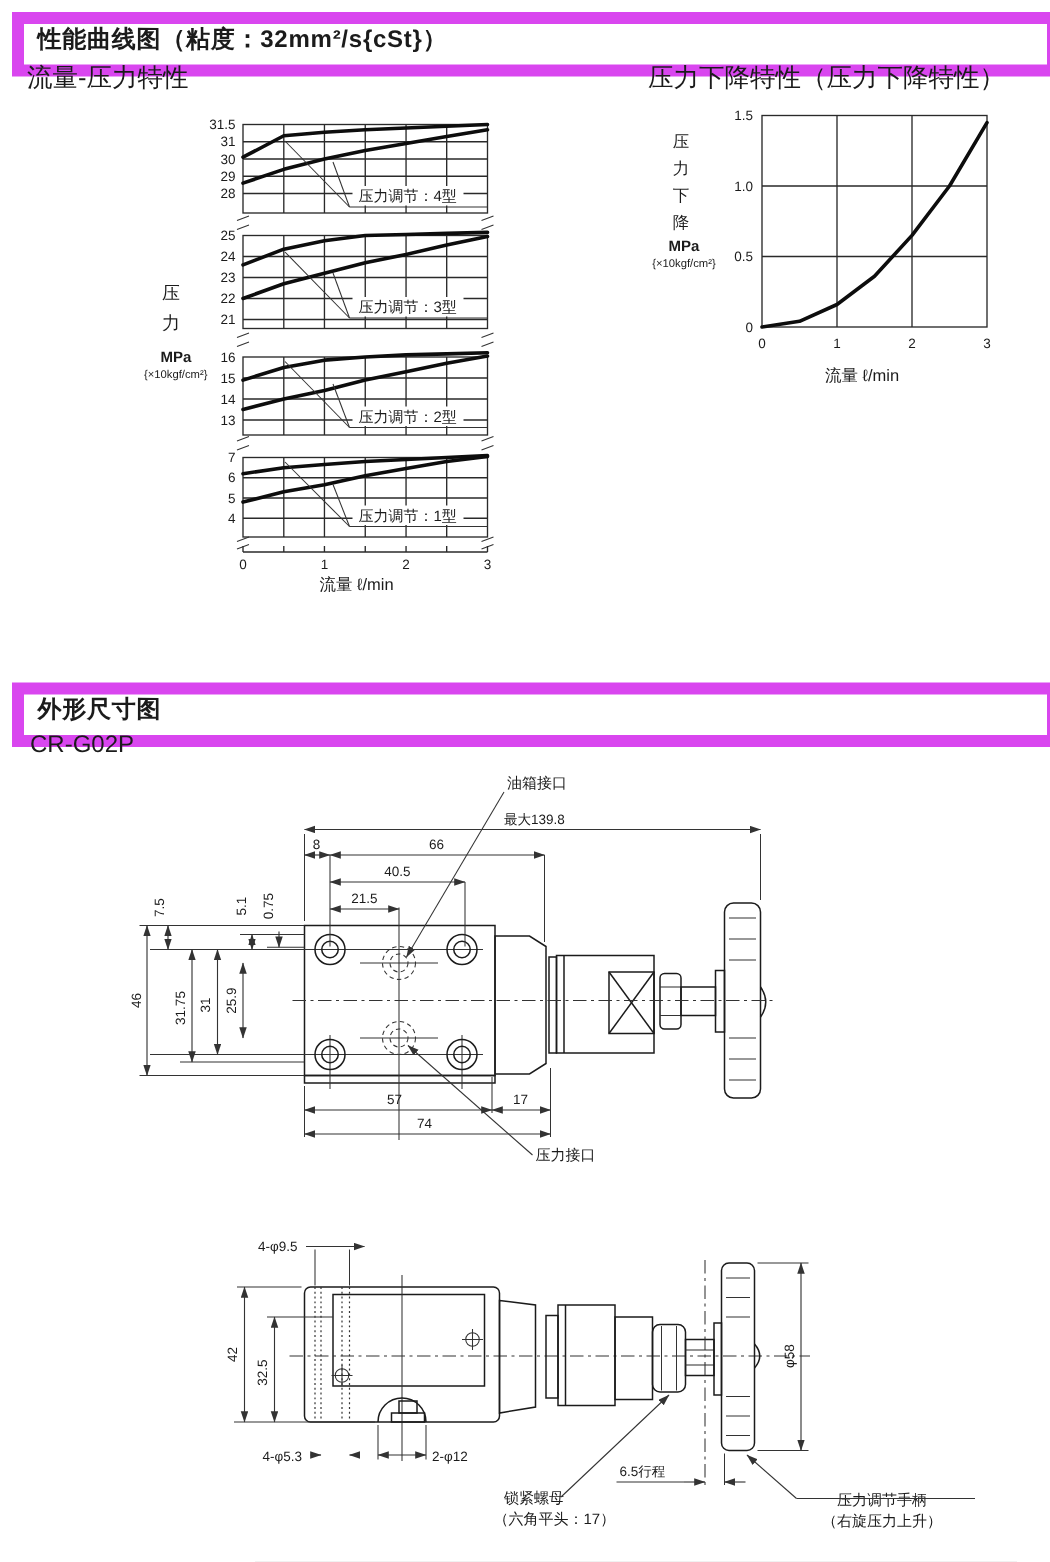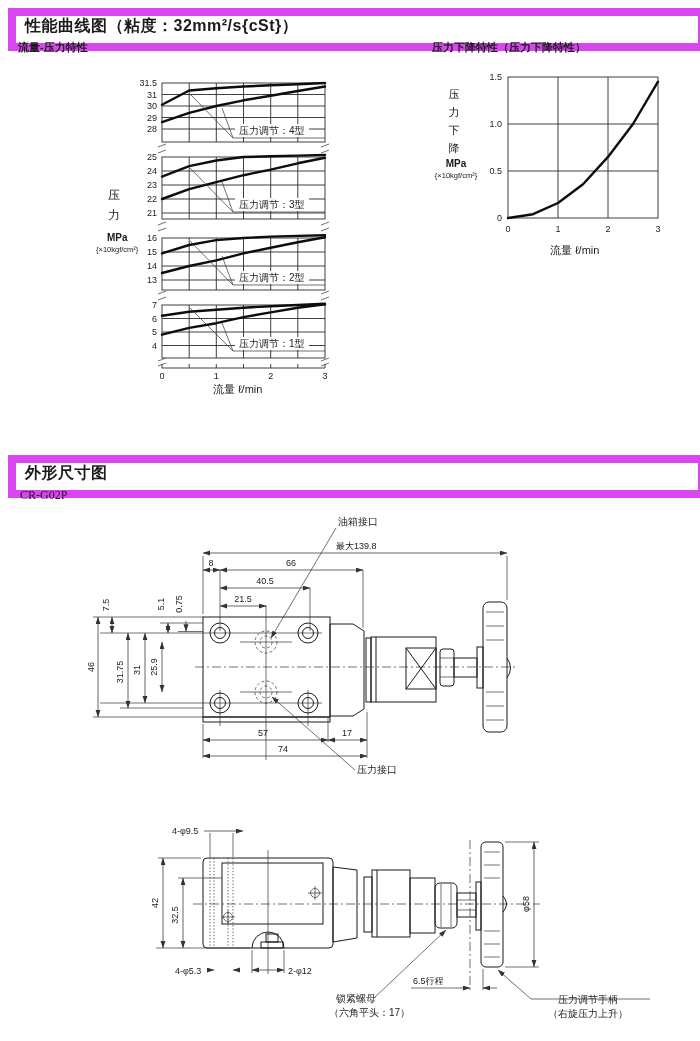--- a/index.html
+++ b/index.html
@@ -2,22 +2,22 @@
 <html><head>
 <meta charset="utf-8">
 <style>
   html,body{margin:0;padding:0;background:#e8e8e6;}
   .page{position:relative;width:700px;height:1041px;background:#ffffff;margin:0 auto;
         font-family:"Liberation Sans",sans-serif;color:#1b1b1b;overflow:hidden;}
   .abs{position:absolute;}
   .hbox{position:absolute;left:8px;width:682px;height:27px;border:8px solid #d946ef;
         display:flex;align-items:flex-start;background:#fff;}
   .hbox span{font-size:16px;font-weight:bold;margin-left:9px;letter-spacing:.5px;}
-  .subtitle{position:absolute;font-size:11px;font-weight:bold;}
-  .model{position:absolute;font-size:12px;font-family:Liberation Serif, serif;}
+  .subtitle{position:absolute;font-size:17px;font-weight:normal;}
+  .model{position:absolute;font-size:16px;}
   svg text{font-family:"Liberation Sans",sans-serif;fill:#1b1b1b;}
   .t8{font-size:7.5px;} .t9{font-size:9px;} .t10{font-size:10px;} .t11{font-size:11px;} .t12{font-size:12px;}
   .b{font-weight:bold;}
   .ln{stroke:#1b1b1b;stroke-width:1;fill:none;}
   .g{stroke:#2a2a2a;stroke-width:.9;fill:none;}
   .thin{stroke:#333;stroke-width:.7;fill:none;}
   .dim{stroke:#333;stroke-width:.75;fill:none;}
   .curve{stroke:#0d0d0d;stroke-width:2.4;fill:none;stroke-linecap:round;stroke-linejoin:round;}
   .dash{stroke-dasharray:3 2.2;}
   .dot{stroke-dasharray:1.3 1.9;stroke-width:.8;}

